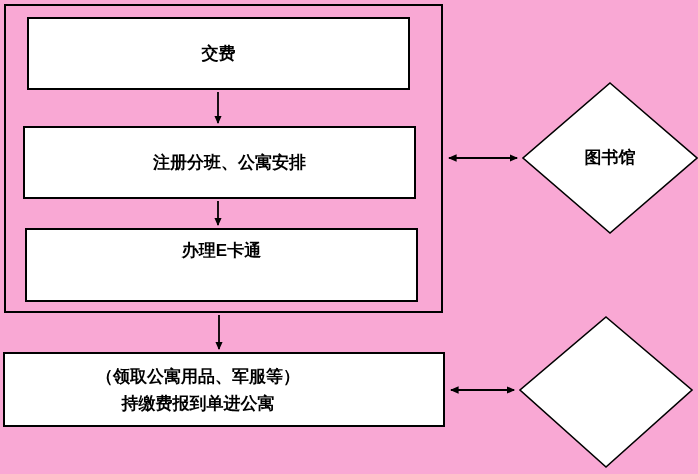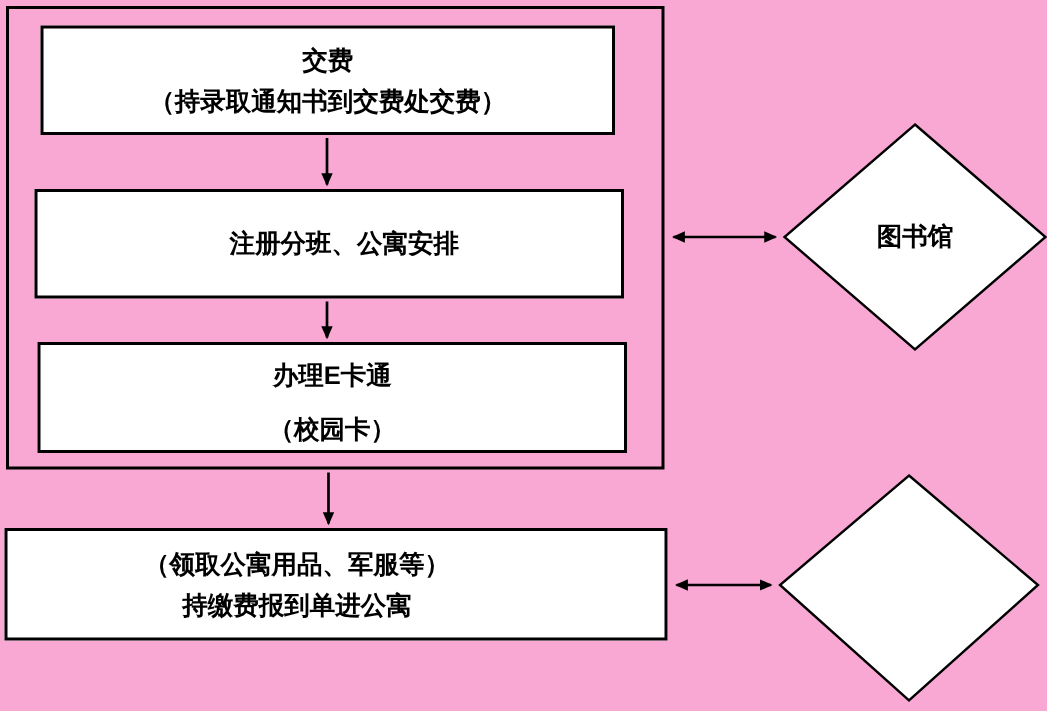--- a/index.html
+++ b/index.html
@@ -88,30 +88,28 @@
     </defs>
 
     <polygon points="610,83 697,158 610,233 523,158" fill="#ffffff" stroke="#000000" stroke-width="1.6"></polygon>
     <polygon points="606,317 692,390 606,467 520,390" fill="#ffffff" stroke="#000000" stroke-width="1.6"></polygon>
   </svg>
 
   <div class="outer-frame"></div>
 
   <div class="box box-step1">
     <span>交费</span>
-    <span>（持录取通知书到交费处交费）</span>
   </div>
 
   <div class="box box-step2">
     <span>注册分班、公寓安排</span>
   </div>
 
   <div class="box box-step3">
     <span>办理E卡通</span>
-    <span>（校园卡）</span>
   </div>
 
   <div class="box box-step4">
     <span>（领取公寓用品、军服等）</span>
     <span>持缴费报到单进公寓</span>
   </div>
 
   <div class="diamond-label diamond-label-1">
     <span>图书馆</span>
   </div>

